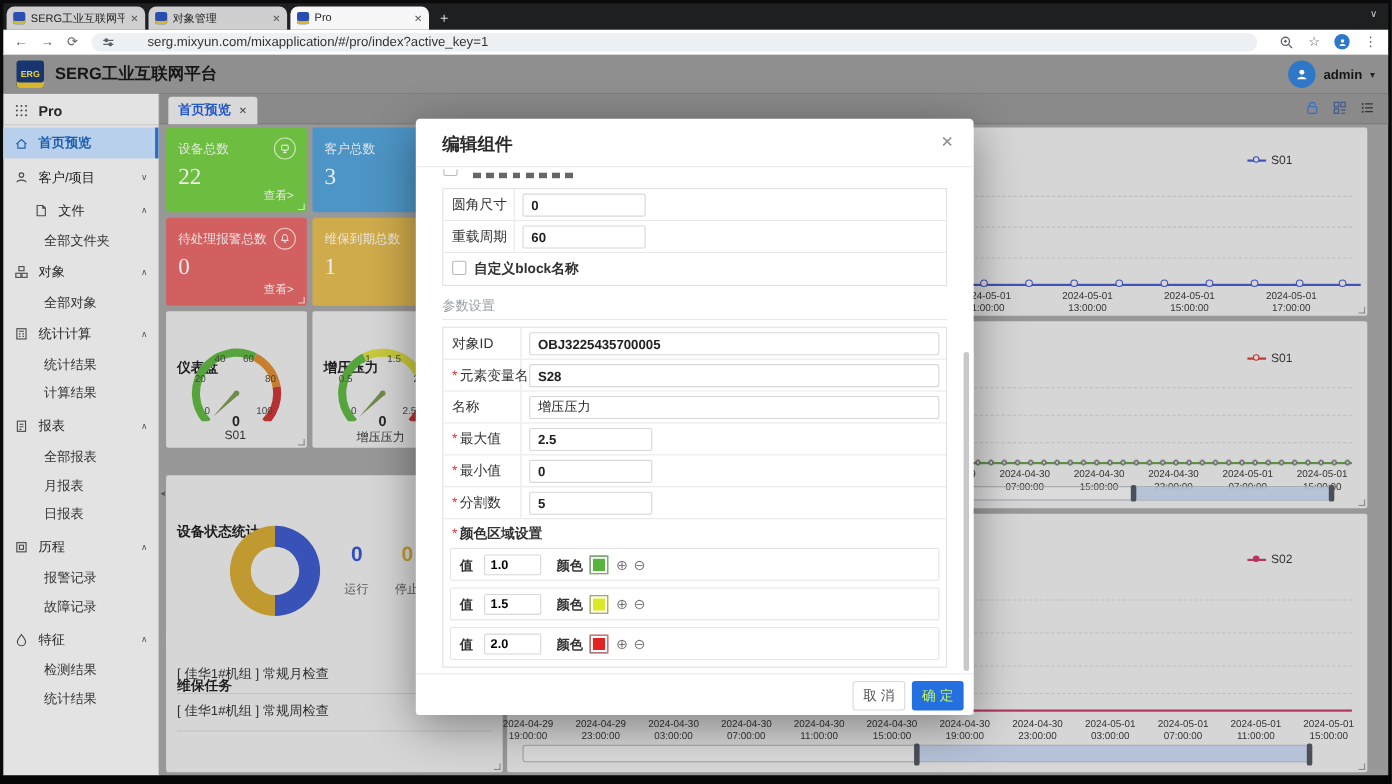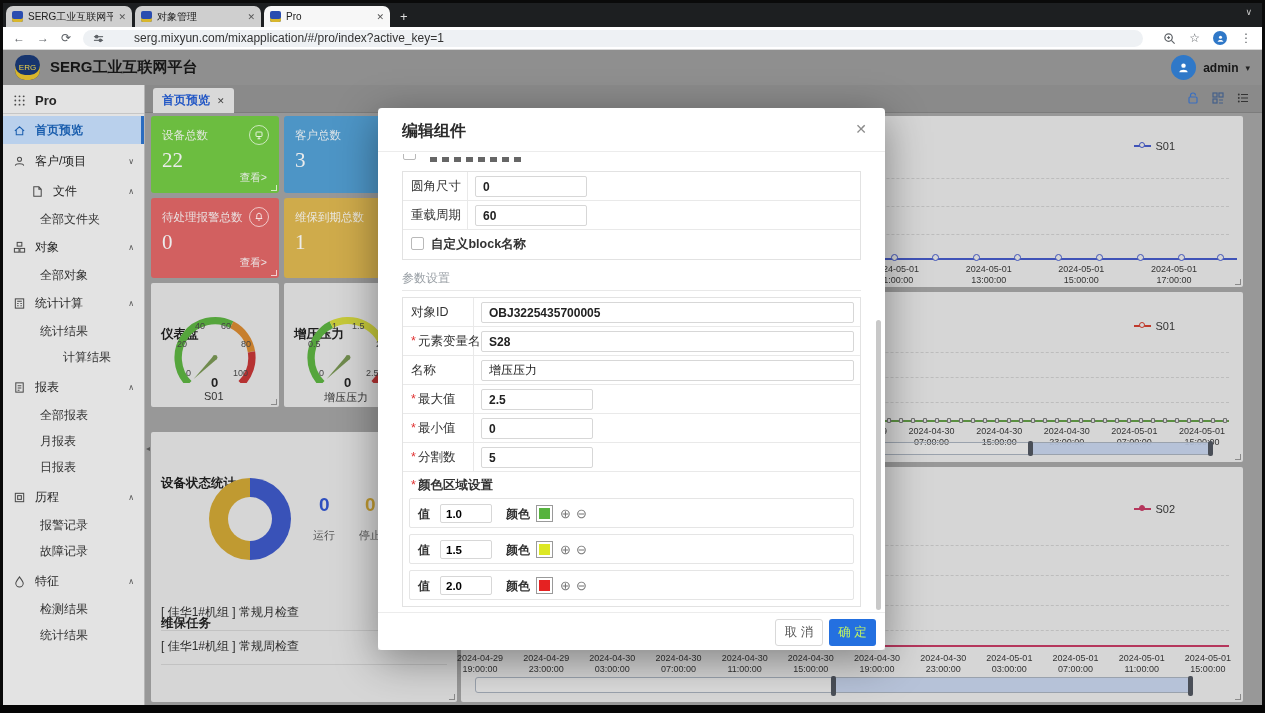--- a/index.html
+++ b/index.html
@@ -16,21 +16,21 @@
   .newtab{color:#ddd;font-size:13px;margin-left:10px;line-height:21px;}
   .strip-caret{position:absolute;right:10px;top:4px;color:#ccc;font-size:9px;}
   .urlbar{left:3px;top:27px;width:1259px;height:23px;background:#ffffff;border-bottom:1px solid #d8d8d8;display:flex;align-items:center;padding:0 10px;gap:12px;}
   .nav-ic{color:#5f6368;font-size:12px;}
   .urlpill{height:17px;background:#eef1f4;border-radius:9px;flex:1;max-width:1060px;display:flex;align-items:center;padding:0 10px;gap:7px;}
   .urltext{font-size:12px;color:#333;margin-left:23px;}
   .urlbar-right{display:flex;align-items:center;gap:13px;margin-left:auto;}
   .profile-dot{width:14px;height:14px;border-radius:50%;background:#2f78c8;display:flex;align-items:center;justify-content:center;}
   
   .appheader{left:3px;top:50px;width:1259px;height:35px;background:#8f8f8f;display:flex;align-items:center;padding:0 12px;}
-  .logo{width:25px;height:25px;background:#17356e;border-radius:10px;color:#f0d348;font-size:8px;font-weight:normal;display:flex;align-items:center;justify-content:center;box-shadow:inset 0 -5px 0 #d8b62c;}
+  .logo{width:25px;height:25px;background:#17356e;border-radius:3px;color:#f0d348;font-size:8px;font-weight:bold;display:flex;align-items:center;justify-content:center;box-shadow:inset 0 -5px 0 #d8b62c;}
   .apptitle{font-size:15px;font-weight:bold;color:#161616;margin-left:10px;}
   .hdr-right{margin-left:auto;display:flex;align-items:center;gap:7px;}
   .avatar{width:25px;height:25px;border-radius:50%;background:#2f78c8;display:flex;align-items:center;justify-content:center;}
   .admin{font-size:12px;font-weight:bold;color:#161616;}
   .admin-caret{font-size:9px;color:#222;}
   
   .sidebar{left:3px;top:85px;width:142px;height:620px;background:#e3e3e3;border-right:1px solid #b5b5b5;}
   .side-row{position:absolute;left:0;width:141px;display:flex;align-items:center;padding:0 10px;color:#262626;font-size:12px;}
   .side-row .lbl{margin-left:9px;}
   .side-row .chev{margin-left:auto;font-size:8px;color:#555;}
@@ -273,21 +273,21 @@
             <rect x="2.5" y="2" width="9" height="10"></rect>
             <path d="M4.5 4.5 H9.5 M4.5 7 H6 M8 7 H9.5 M4.5 9.5 H6 M8 9.5 H9.5"></path>
           </svg>
         </span>
       <span class="lbl">统计计算</span>
       <span class="chev">∧</span>
     </div>
     <div class="side-row sub" style="top:233px;height:26px;">
         <span>统计结果</span>
       </div>
-    <div class="side-row sub" style="top:259px;height:26px;justify-content:center;">
+    <div class="side-row sub" style="top:259px;height:26px;">
         <span>计算结果</span>
       </div>
     <div class="side-row" style="top:287px;height:30px;">
       <span class="sic">
           <svg viewBox="0 0 14 14">
             <rect x="3" y="2" width="8" height="10"></rect>
             <path d="M5 5 H9 M5 7.5 H9 M5 10 H7"></path>
           </svg>
         </span>
       <span class="lbl">报表</span>

